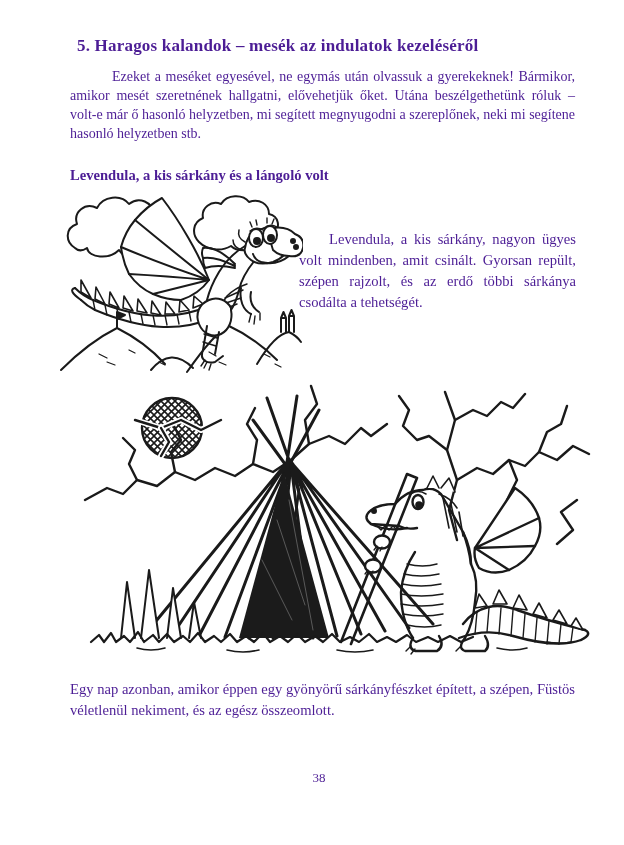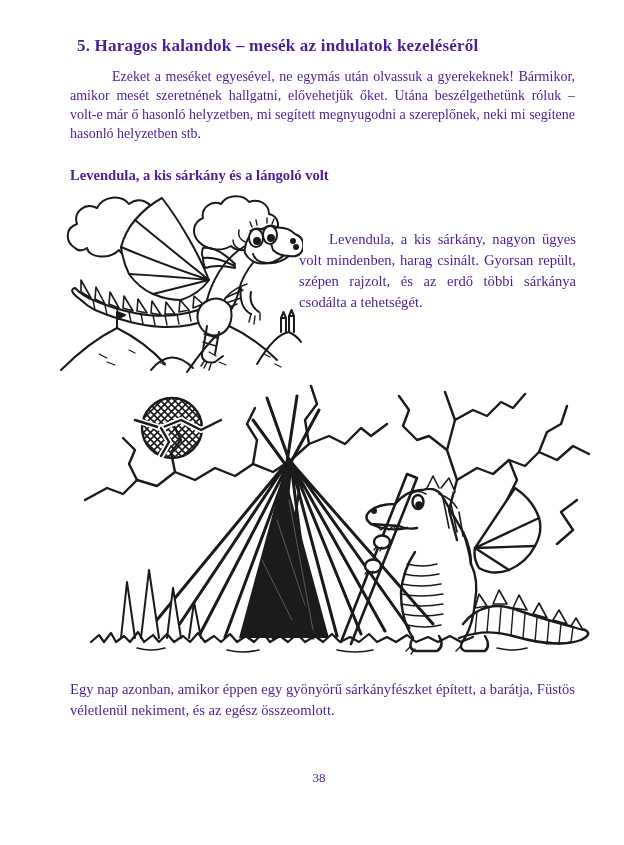--- a/index.html
+++ b/index.html
@@ -116,21 +116,21 @@
           <path d="M193,35 l-2,-5 M198,33 l-1,-5 M208,31 l0,-5 M213,32 l2,-5"></path>
         </g>
         <circle cx="234" cy="49" r="2" fill="#1a1a1a"></circle>
         <circle cx="237" cy="55" r="2" fill="#1a1a1a"></circle>
         <path d="M230,64 Q218,74 202,70 M202,70 Q196,68 194,62"></path>
         <path d="M186,50 Q178,46 180,38 M184,58 Q174,56 174,48" stroke-width="1.5"></path>
       </g>
     </svg>
   </div>
 
-  <p class="story-p1">Levendula, a kis sárkány, nagyon ügyes volt mindenben, harag csinált. Gyorsan repült, szépen rajzolt, és az erdő többi sárkánya csodálta a tehetségét.</p>
+  <p class="story-p1">Levendula, a kis sárkány, nagyon ügyes volt mindenben, amit csinált. Gyorsan repült, szépen rajzolt, és az erdő többi sárkánya csodálta a tehetségét.</p>
 
   <div class="illo2">
     <svg width="520" height="280" viewBox="0 0 520 280" xmlns="http://www.w3.org/2000/svg">
       <defs>
         <pattern id="xhatch" width="7" height="7" patternUnits="userSpaceOnUse">
           <rect width="7" height="7" fill="#fff"></rect>
           <path d="M0,7 L7,0 M0,0 L7,7" stroke="#1a1a1a" stroke-width="1.6"></path>
         </pattern>
       </defs>
       <g class="ink" stroke-width="2.4">
@@ -222,17 +222,17 @@
         </g>
 
         <path d="M14,262 l8,-7 l5,7 l7,-9 l5,9 l8,-6 l6,6 l8,-10 l6,10 l9,-7 l6,7 l8,-8 l7,8 l9,-6 l7,6 l8,-9 l7,9 l9,-6 l7,6 l9,-8 l7,8 l9,-6 l8,6 l9,-9 l7,9 l10,-6 l8,6 l9,-8 l8,8 l10,-6 l8,6 l9,-8 l8,8 l10,-5 l9,5 l10,-8 l8,8 l10,-5 l9,5 l11,-7 l9,7 l12,-5 l10,5 l12,-6 l11,6 l12,-5" stroke-width="2.2"></path>
         <g stroke-width="1.6">
           <path d="M60,268 q14,4 28,0 M150,270 q16,4 32,0 M260,270 q18,4 36,0 M420,268 q16,4 30,0 M470,262 q12,3 24,0"></path>
         </g>
       </g>
     </svg>
   </div>
 
-  <p class="story-p2">Egy nap azonban, amikor éppen egy gyönyörű sárkányfészket épített, a barátja, Füstös véletlenül nekiment, és az egész összeomlott.</p>
+  <p class="story-p2">Egy nap azonban, amikor éppen egy gyönyörű sárkányfészket épített, a szépen, Füstös véletlenül nekiment, és az egész összeomlott.</p>
 
   <div class="pageno">38</div>
 
 </div>
 
 </body></html>

